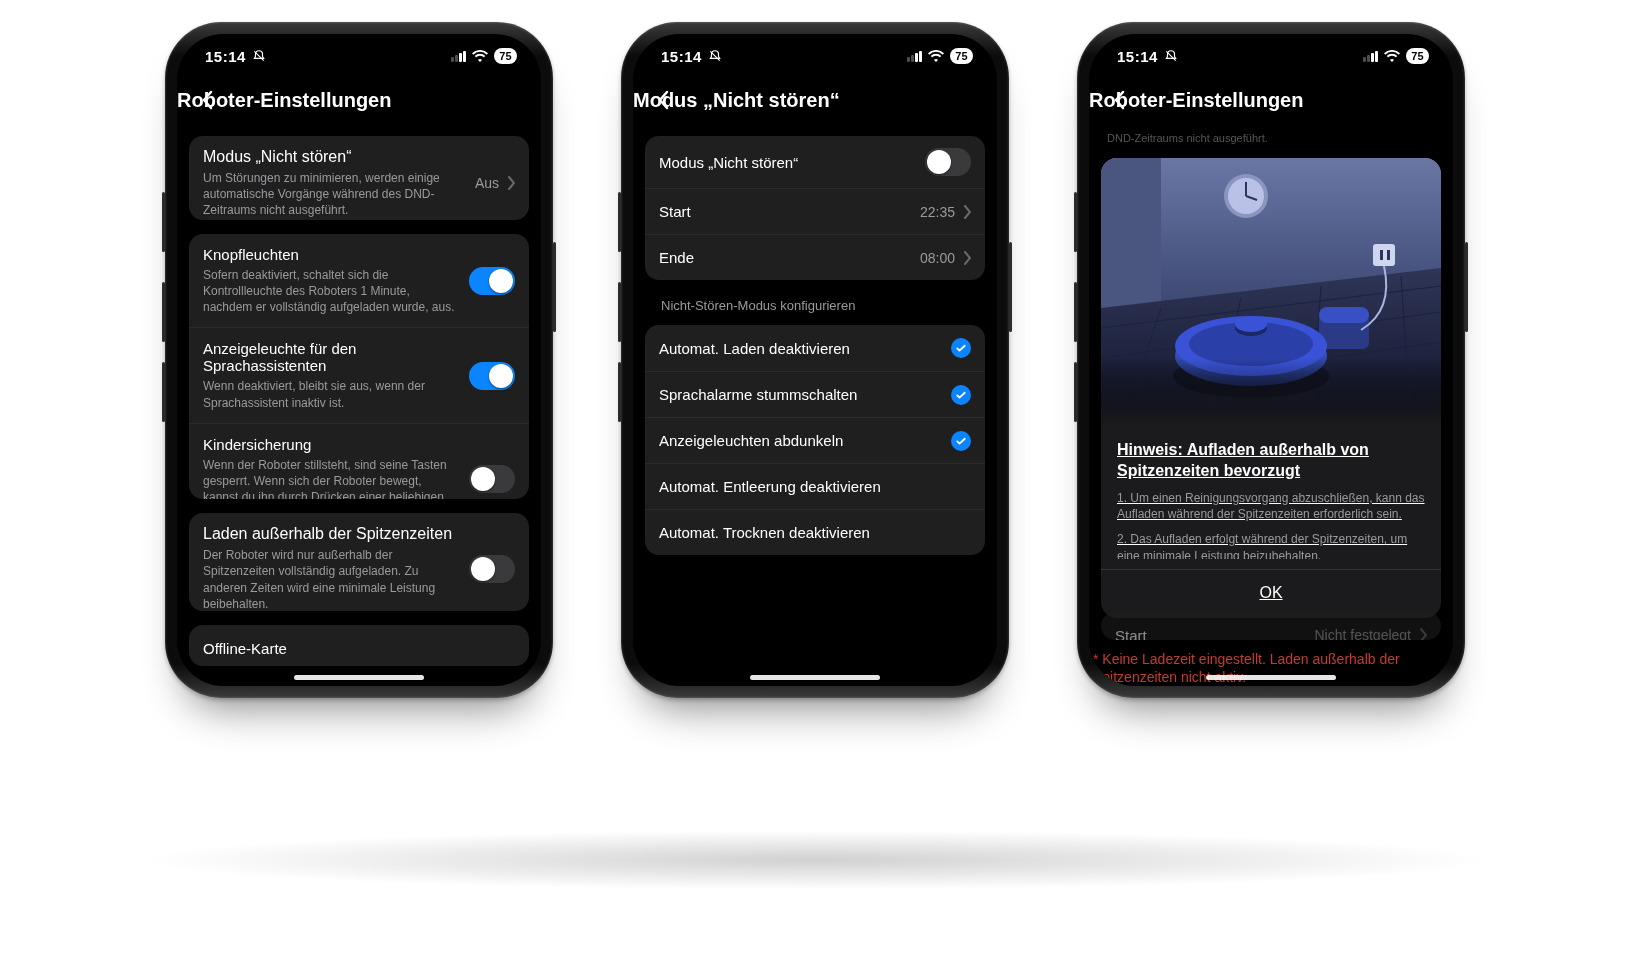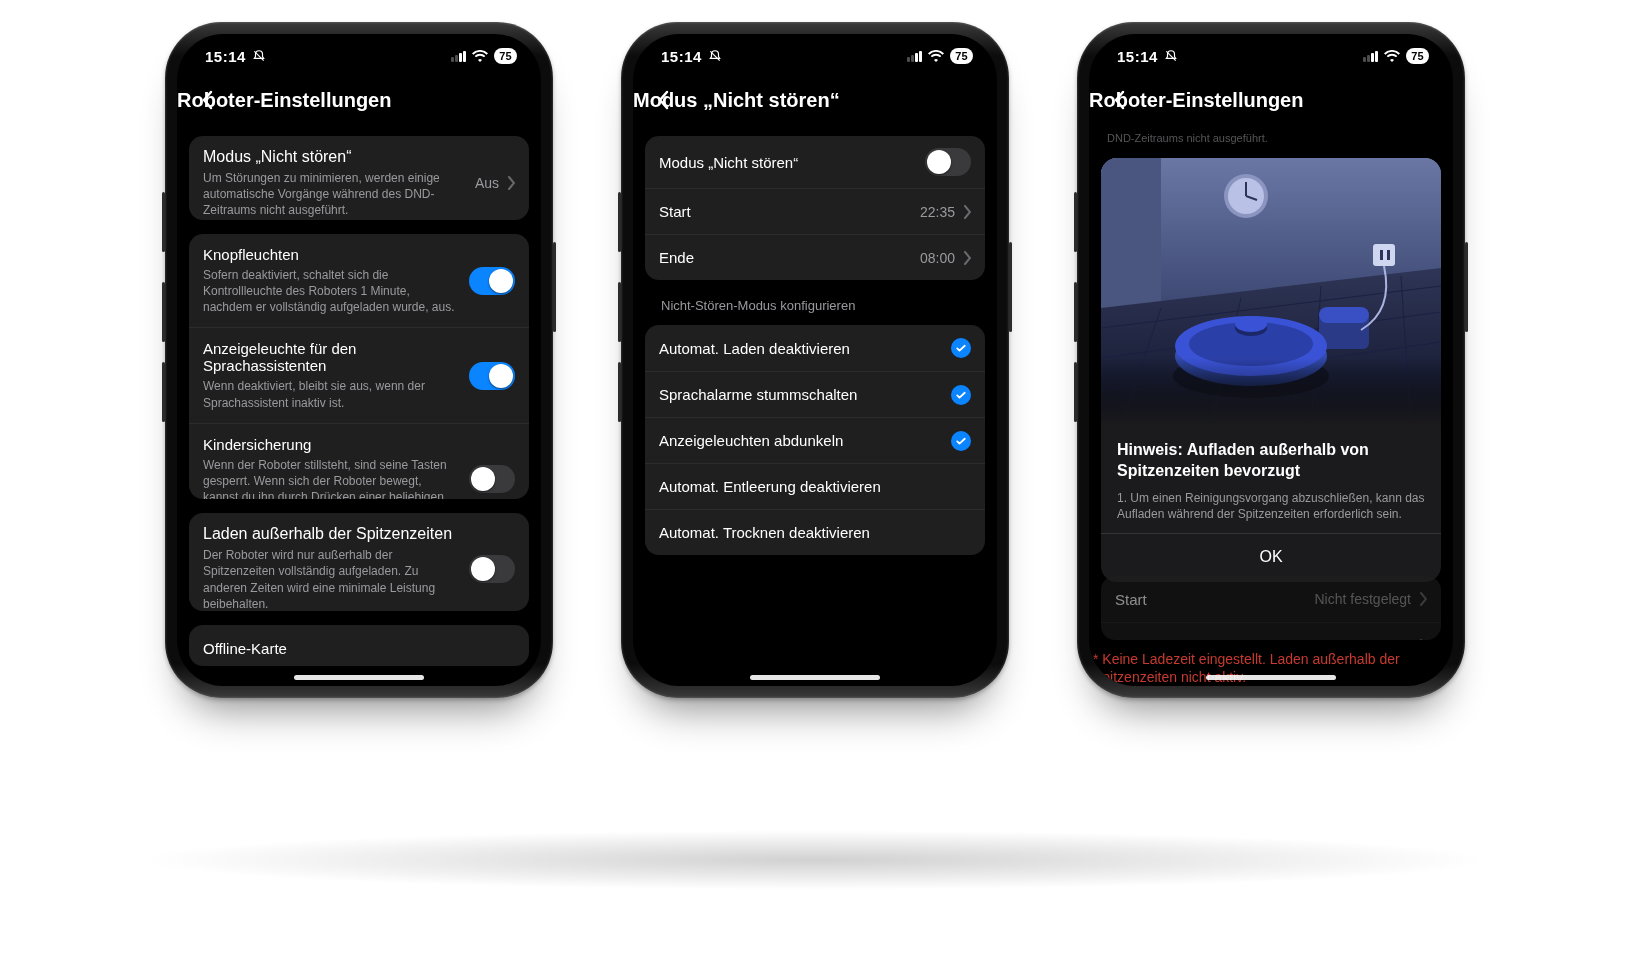--- a/index.html
+++ b/index.html
@@ -224,20 +224,21 @@
     display: flex; flex-direction: column;
     z-index: 5;
   }
   .modal-sheet {
     margin: 14px 12px 0;
     border-radius: 16px;
     background: #1b1b1d;
     display: flex; flex-direction: column;
     overflow: hidden;
     flex: 0 0 auto;
+    text-decoration: underline;
   }
   .modal-illus {
     width: 100%;
     height: 268px;
     background: linear-gradient(180deg,#5a6b9e,#2b3352 80%);
     position: relative;
     display:block;
   }
   .modal-body {
     padding: 14px 16px 10px;
@@ -622,20 +623,21 @@
             <linearGradient id="fade" x1="0" y1="0" x2="0" y2="1">
               <stop offset="0" stop-color="rgba(0,0,0,0)"></stop>
                 <stop offset="1" stop-color="#1b1b1d"></stop>
             </linearGradient>
             <rect x="0" y="200" width="340" height="68" fill="url(#fade)"></rect>
           </svg>
 
           <div class="modal-body">
             <div class="modal-title">Hinweis: Aufladen außerhalb von Spitzenzeiten bevorzugt</div>
             <div class="modal-text">1. Um einen Reinigungsvorgang abzuschließen, kann das Aufladen während der Spitzenzeiten erforderlich sein.</div>
+            <div class="modal-text" style="max-height:28px; overflow:hidden;">2. Das Aufladen erfolgt während der Spitzenzeiten, um eine minimale Leistung beizubehalten.</div>
           </div>
           <div class="modal-ok">OK</div>
         </div>
 
         <div class="behind-list bg-dim" style="margin-top:-6px">
           <div class="row">
             <div class="main">
                 <div class="title">Start</div>
               </div>
             <div class="tail">

